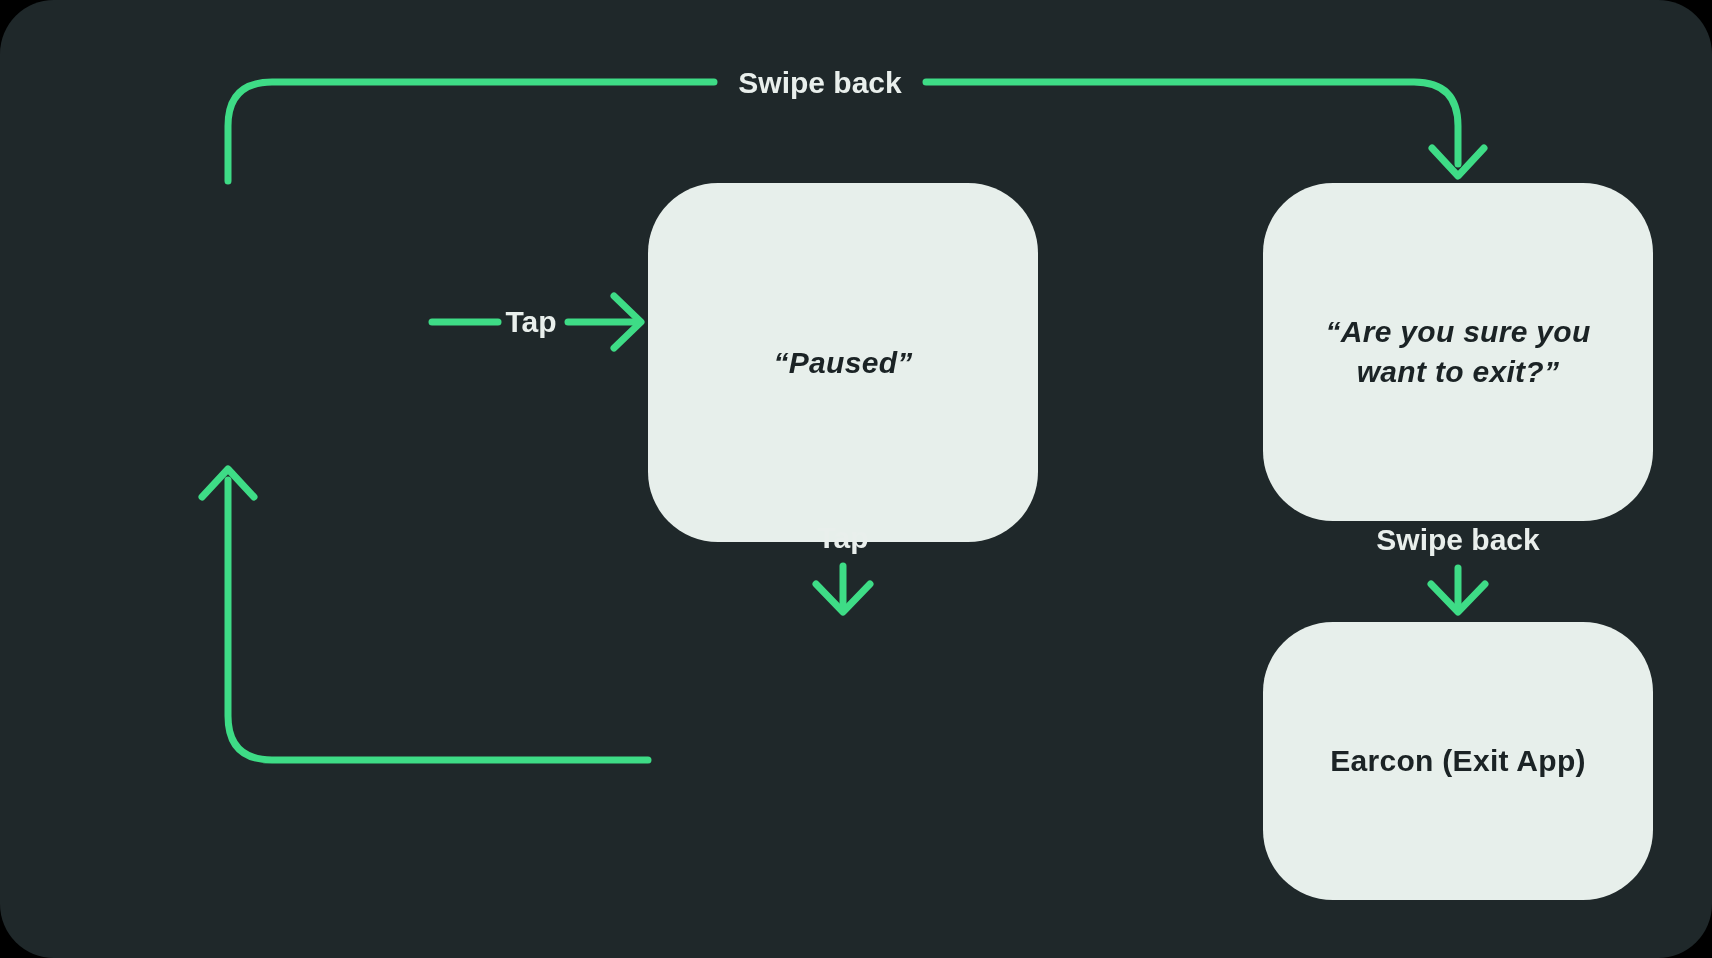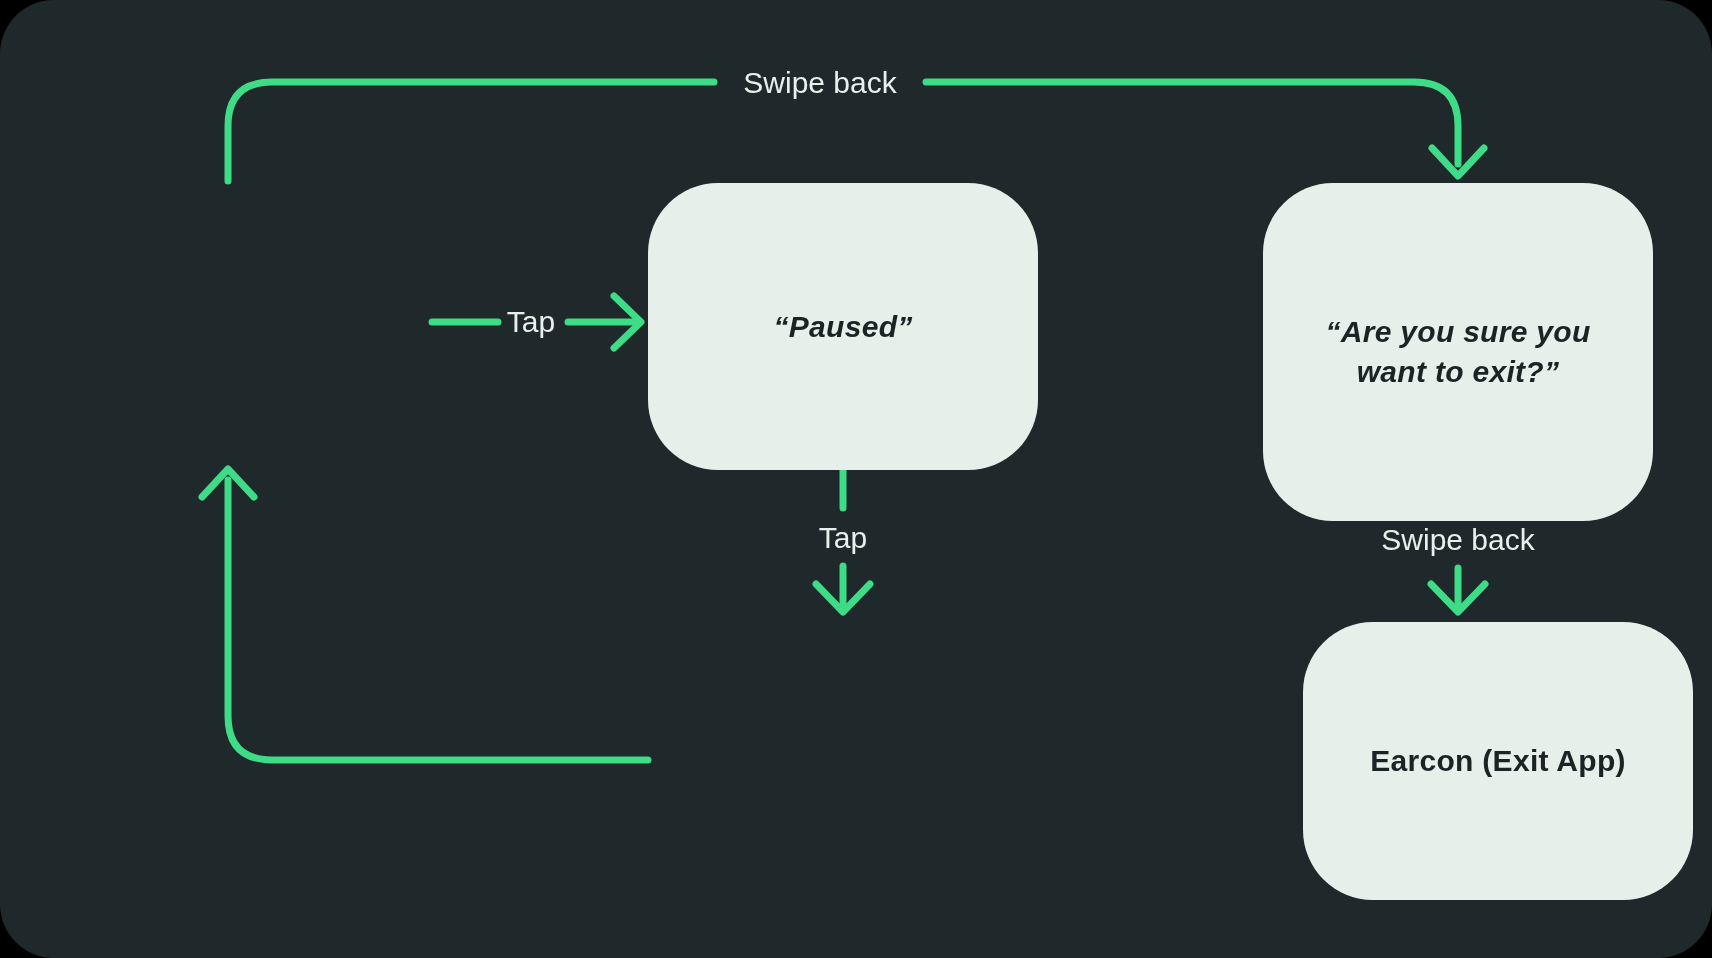--- a/index.html
+++ b/index.html
@@ -45,29 +45,29 @@
     font-weight: bold;
     font-style: italic;
     font-size: 30px;
     line-height: 40px;
     letter-spacing: 0.3px;
     white-space: pre-line;
     padding: 0 24px;
   }
   .node .node-text.plain { font-style: normal; }
   .node-listening  { left: 35px;   top: 183px; width: 390px; height: 279px; }
-  .node-paused     { left: 648px;  top: 183px; width: 390px; height: 287px; }
+  .node-paused     { left: 648px;  top: 183px; width: 390px; height: 359px; }
   .node-exit       { left: 1263px; top: 183px; width: 390px; height: 338px; }
   .node-back       { left: 648px;  top: 622px; width: 390px; height: 278px; }
-  .node-earcon     { left: 1263px; top: 622px; width: 390px; height: 278px; margin-left: 40px; }
+  .node-earcon     { left: 1263px; top: 622px; width: 390px; height: 278px; }
   .edge-label {
     position: absolute;
     transform: translate(-50%, -50%);
     color: #e9efec;
-    font-weight: normal;
+    font-weight: bold;
     font-size: 30px;
     white-space: nowrap;
     text-align: center;
   }
   .label-swipe-top   { left: 820px;  top: 83px;  }
   .label-tap-h       { left: 531px;  top: 322px; }
   .label-tap-v       { left: 843px;  top: 538px; }
   .label-swipe-right { left: 1458px; top: 540px; }
 </style>
 </head>

